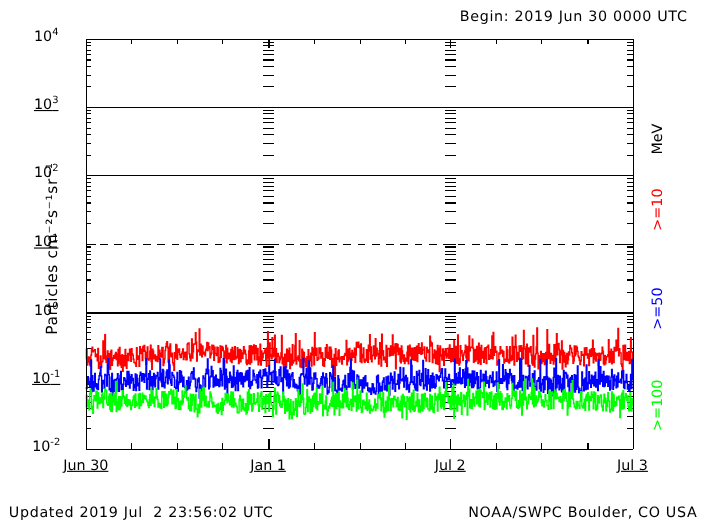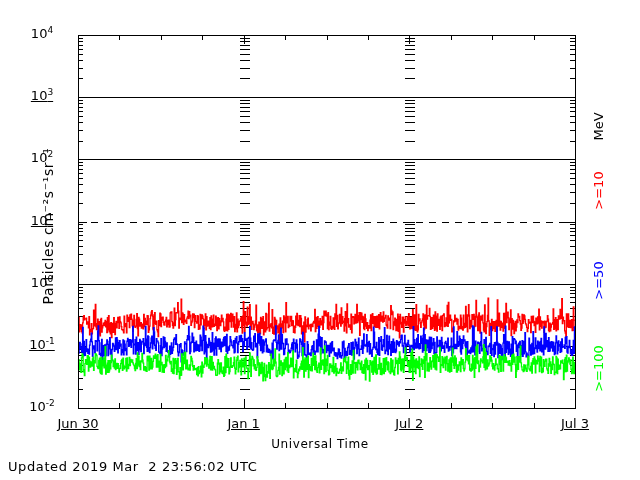--- a/index.html
+++ b/index.html
@@ -90,27 +90,28 @@
     transform-origin: 50% 50%;
   }
   svg { display: block; }
 </style>
 </head>
 <body>
 
 <div id="root">
 
 
+  <div class="txt" id="begin">Begin: 2019 Jun 30 0000 UTC</div>
 
   <div class="txt" id="ylabel">Particles cm⁻²s⁻¹sr⁻¹</div>
 
-  <div class="txt" id="xlabel">Universal Time</div>
-
-  <div class="txt" id="updated">Updated 2019 Mar  2 23:56:02 UTC</div>
-
+
+  <div class="txt" id="updated">Updated 2019 Jul  2 23:56:02 UTC</div>
+
+  <div class="txt" id="credit">NOAA/SWPC Boulder, CO USA</div>
 
   <svg id="plot" width="640" height="480">
       <line x1="78" y1="284.5" x2="575" y2="284.5" stroke="#000" stroke-width="1" shape-rendering="crispEdges"></line>
       <line x1="78" y1="159.5" x2="575" y2="159.5" stroke="#000" stroke-width="1" shape-rendering="crispEdges"></line>
       <line x1="78" y1="97.5" x2="575" y2="97.5" stroke="#000" stroke-width="1" shape-rendering="crispEdges"></line>
       <line x1="78" y1="222.5" x2="575" y2="222.5" stroke="#000" stroke-width="1" shape-rendering="crispEdges" stroke-dasharray="7,6"></line>
       <line x1="239.5" y1="389.5" x2="249.5" y2="389.5" stroke="#000" stroke-width="1" shape-rendering="crispEdges"></line>
       <line x1="239.5" y1="378.5" x2="249.5" y2="378.5" stroke="#000" stroke-width="1" shape-rendering="crispEdges"></line>
       <line x1="239.5" y1="371.5" x2="249.5" y2="371.5" stroke="#000" stroke-width="1" shape-rendering="crispEdges"></line>
       <line x1="239.5" y1="365.5" x2="249.5" y2="365.5" stroke="#000" stroke-width="1" shape-rendering="crispEdges"></line>

